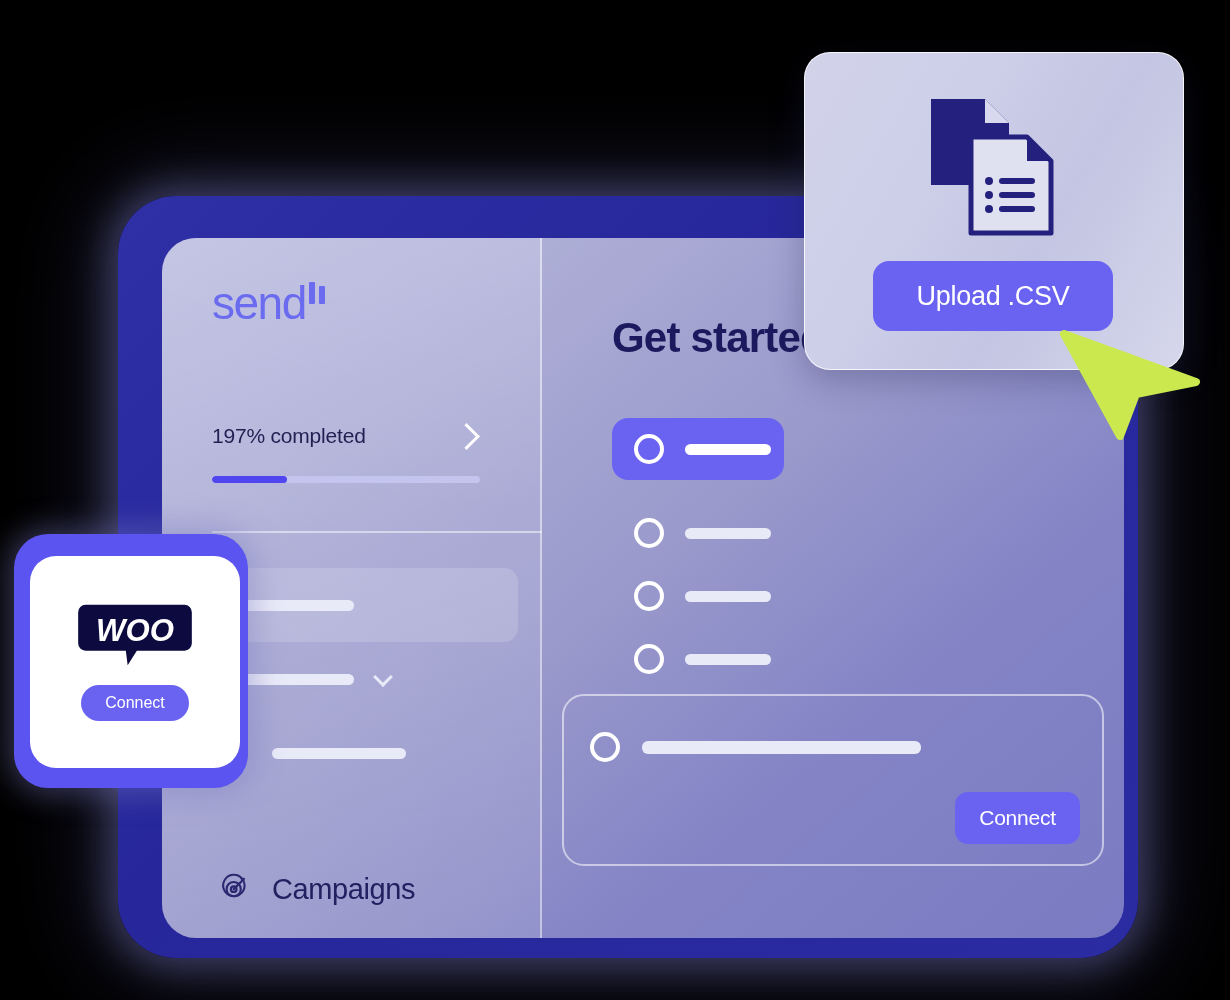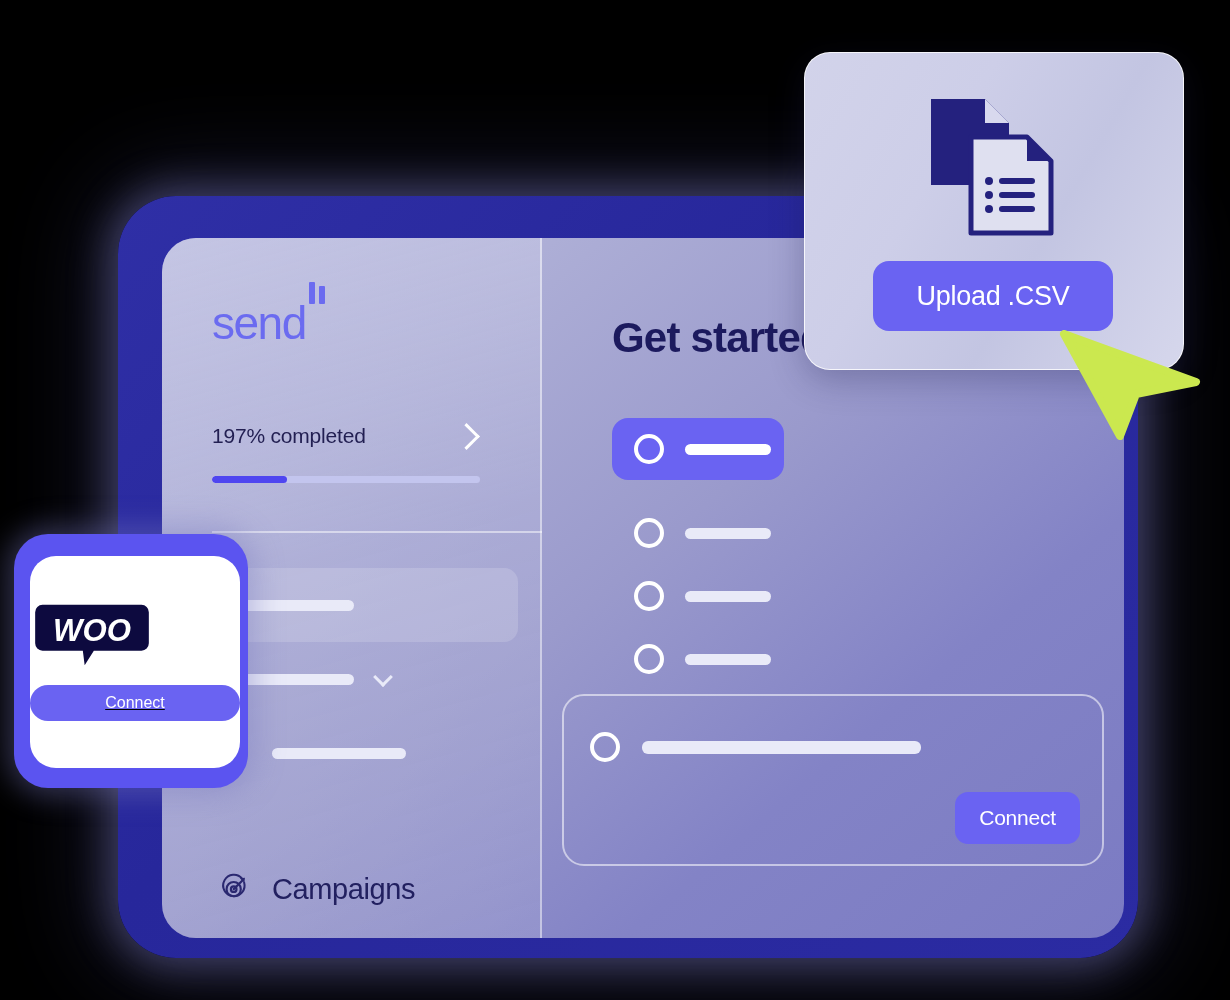--- a/index.html
+++ b/index.html
@@ -64,21 +64,20 @@
     top: 42px;
     display: flex;
     align-items: flex-start;
   }
   .brand-word {
     font-size: 46px;
     font-weight: 500;
     letter-spacing: -1.5px;
     color: #6b6bf0;
     line-height: 1;
-    margin-top: 20px;
   }
   .brand-marks {
     display: inline-flex;
     gap: 4px;
     margin-left: 3px;
     margin-top: 2px;
   }
   .brand-marks i {
     display: block;
     width: 6px;
@@ -332,22 +331,22 @@
     box-shadow: 0 0 28px 8px rgba(120,120,190,0.40);
   }
   .woo-inner {
     position: absolute;
     left: 16px; top: 22px;
     width: 210px; height: 212px;
     background: #ffffff;
     border-radius: 26px;
     display: flex;
     flex-direction: column;
+    align-items: center;
     justify-content: center;
-    text-decoration: underline;
   }
   .woo-logo {
     width: 124px;
     height: 66px;
     display: block;
   }
   .woo-connect {
     margin-top: 16px;
     background: #6a63f2;
     color: #ffffff;

